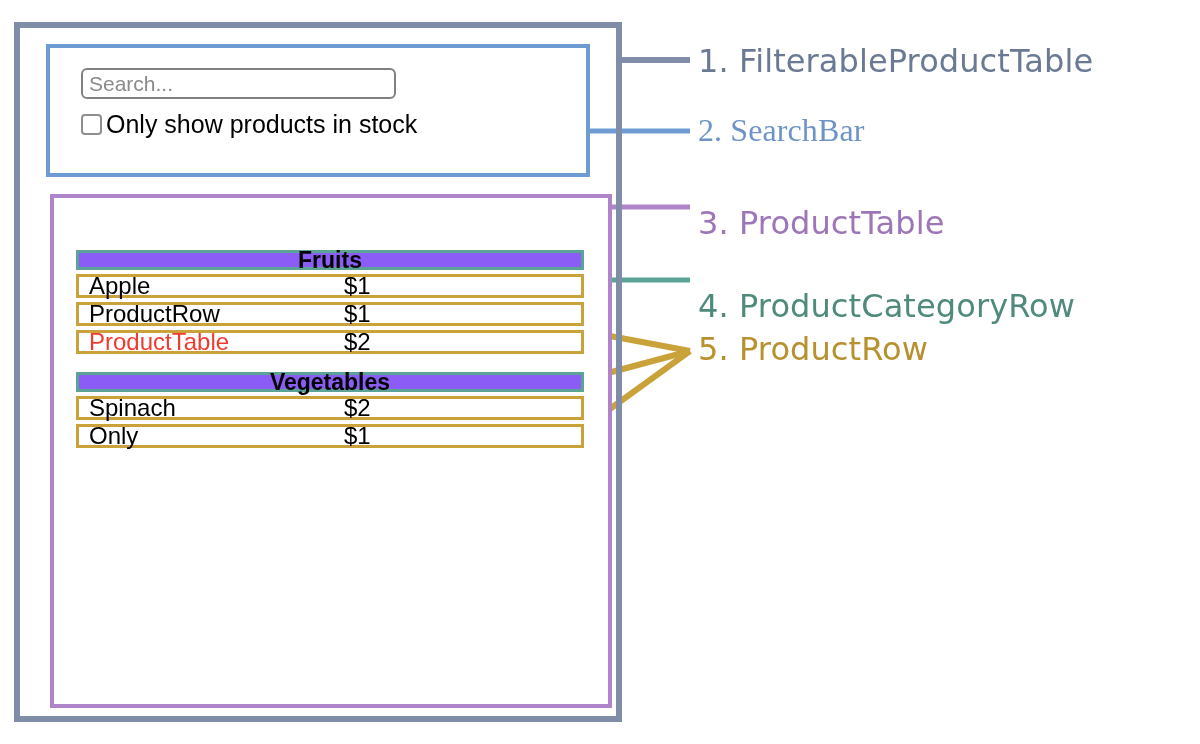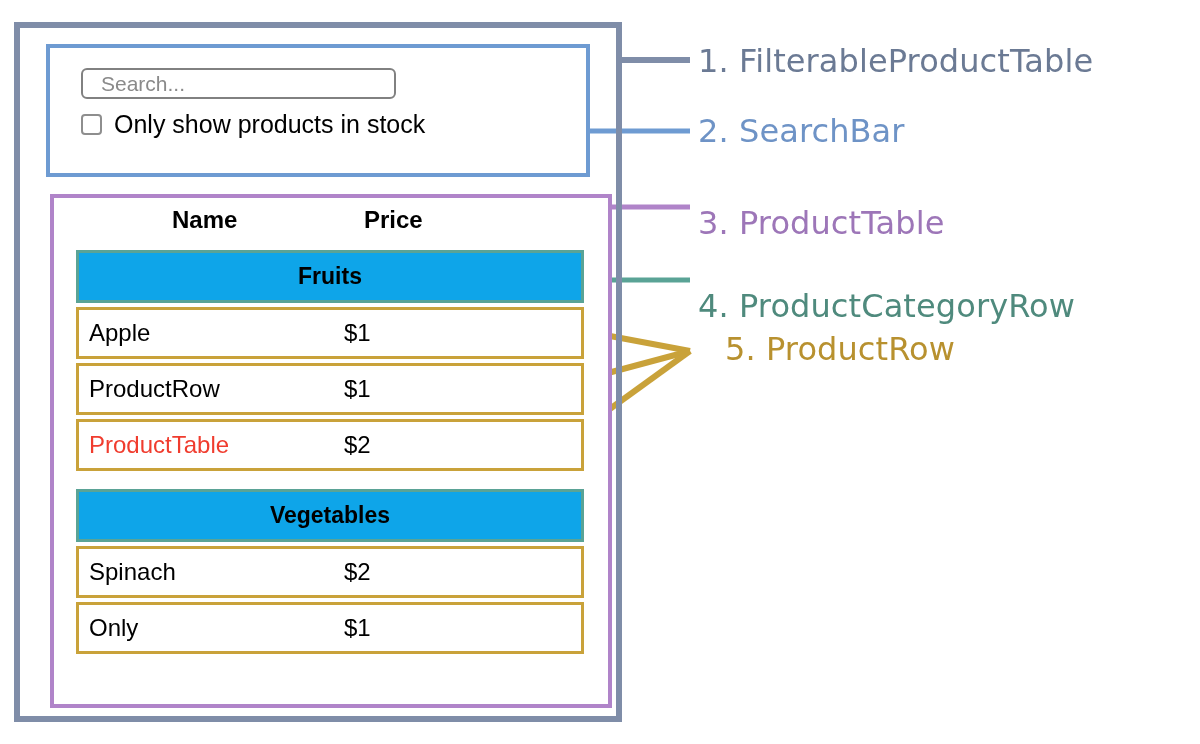--- a/index.html
+++ b/index.html
@@ -55,33 +55,33 @@
     top: 20px;
     width: 315px;
     height: 31px;
     border: 2px solid #818181;
     border-radius: 6px;
     box-sizing: border-box;
     background: #ffffff;
     font-family: "Liberation Sans", sans-serif;
     font-size: 21px;
     color: #8a8a8a;
-    padding: 0 18px;
+    padding: 0 6px;
     line-height: 28px;
     outline: none;
   }
   #search-input::placeholder { color: #8a8a8a; opacity: 1; }
 
   .checkbox-row {
     position: absolute;
     left: 31px;
     top: 64px;
     display: flex;
     align-items: center;
-    gap: 12px;
+    gap: 4px;
     text-align: center;
   }
   .checkbox-box {
     width: 21px;
     height: 21px;
     border: 2px solid #8e8e8e;
     border-radius: 4px;
     box-sizing: border-box;
     background: #ffffff;
     flex: 0 0 auto;
@@ -131,37 +131,37 @@
   }
 
   .rows {
     position: absolute;
     left: 22px;
     top: 52px;
     width: 508px;
   }
 
   .category-row {
-    height: 53px;
+    height: 20px;
     border: 3px solid #5aa396;
     box-sizing: border-box;
-    background: #0ea5e9;
+    background: #8b5cf6;
     display: flex;
     align-items: center;
     justify-content: center;
     margin-bottom: 4px;
   }
   .category-row span {
     font-size: 23px;
     font-weight: bold;
     color: #000;
   }
 
   .product-row {
-    height: 52px;
+    height: 24px;
     border: 3px solid #c9a23a;
     box-sizing: border-box;
     background: #ffffff;
     display: flex;
     align-items: center;
     margin-bottom: 4px;
     position: relative;
     padding-left: 18px;
   }
   .product-row .pname {
@@ -185,24 +185,24 @@
   
   .legend-item {
     position: absolute;
     font-family: "DejaVu Sans", sans-serif;
     font-size: 32px;
     white-space: nowrap;
     letter-spacing: 0.1px;
     z-index: 3;
   }
   #legend-1 { left: 698px; top: 42px; color: #6b7a94; }
-  #legend-2 { left: 698px; top: 112px; color: #6e93c6; }
+  #legend-2 { left: 698px; top: 112px; color: #6e93c6; font-family: Liberation Serif, serif; }
   #legend-3 { left: 698px; top: 204px; color: #9d76b8; }
   #legend-4 { left: 698px; top: 259px; color: #4f8a7d; margin-top: 28px; }
-  #legend-5 { left: 698px; top: 330px; color: #b8912f; margin-left: 27px; }
+  #legend-5 { left: 698px; top: 330px; color: #b8912f; }
 </style>
 </head>
 <body>
 
 <svg id="connectors" viewBox="0 0 1200 744">
 
   <path d="M 620 60 L 690 60" stroke="#7f8da8" stroke-width="6" fill="none"></path>
 
   <path d="M 566 131 L 690 131" stroke="#6e9bd2" stroke-width="5" fill="none"></path>
 
@@ -219,24 +219,20 @@
 
   <div id="search-bar">
     <input id="search-input" type="text" placeholder="Search..." value="" style="">
     <div class="checkbox-row">
       <div class="checkbox-box"></div>
       <div class="checkbox-label">Only show products in stock</div>
     </div>
   </div>
 
   <div id="product-table">
-    <div class="table-head">
-      <div class="th-name">Name</div>
-      <div class="th-price">Price</div>
-    </div>
 
     <div class="rows">
 
       <div class="category-row">
         <span>Fruits</span>
       </div>
       <div class="product-row">
         <span class="pname">Apple</span>
         <span class="pprice">$1</span>
       </div>

